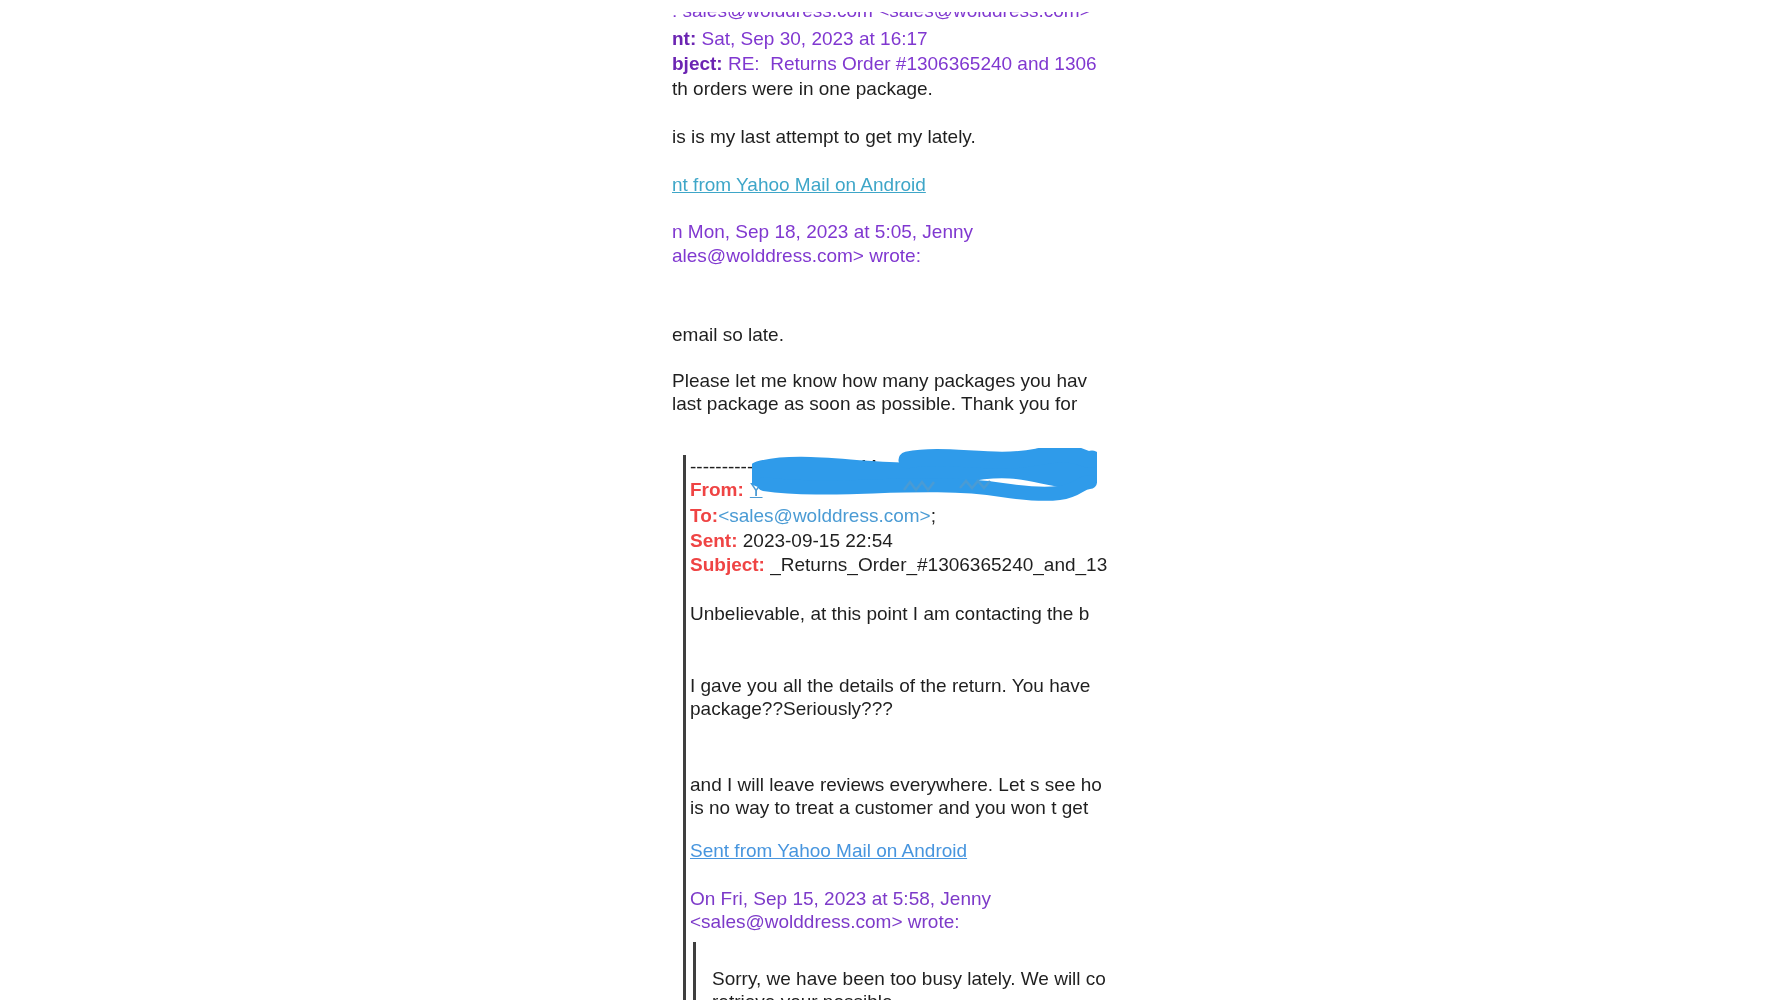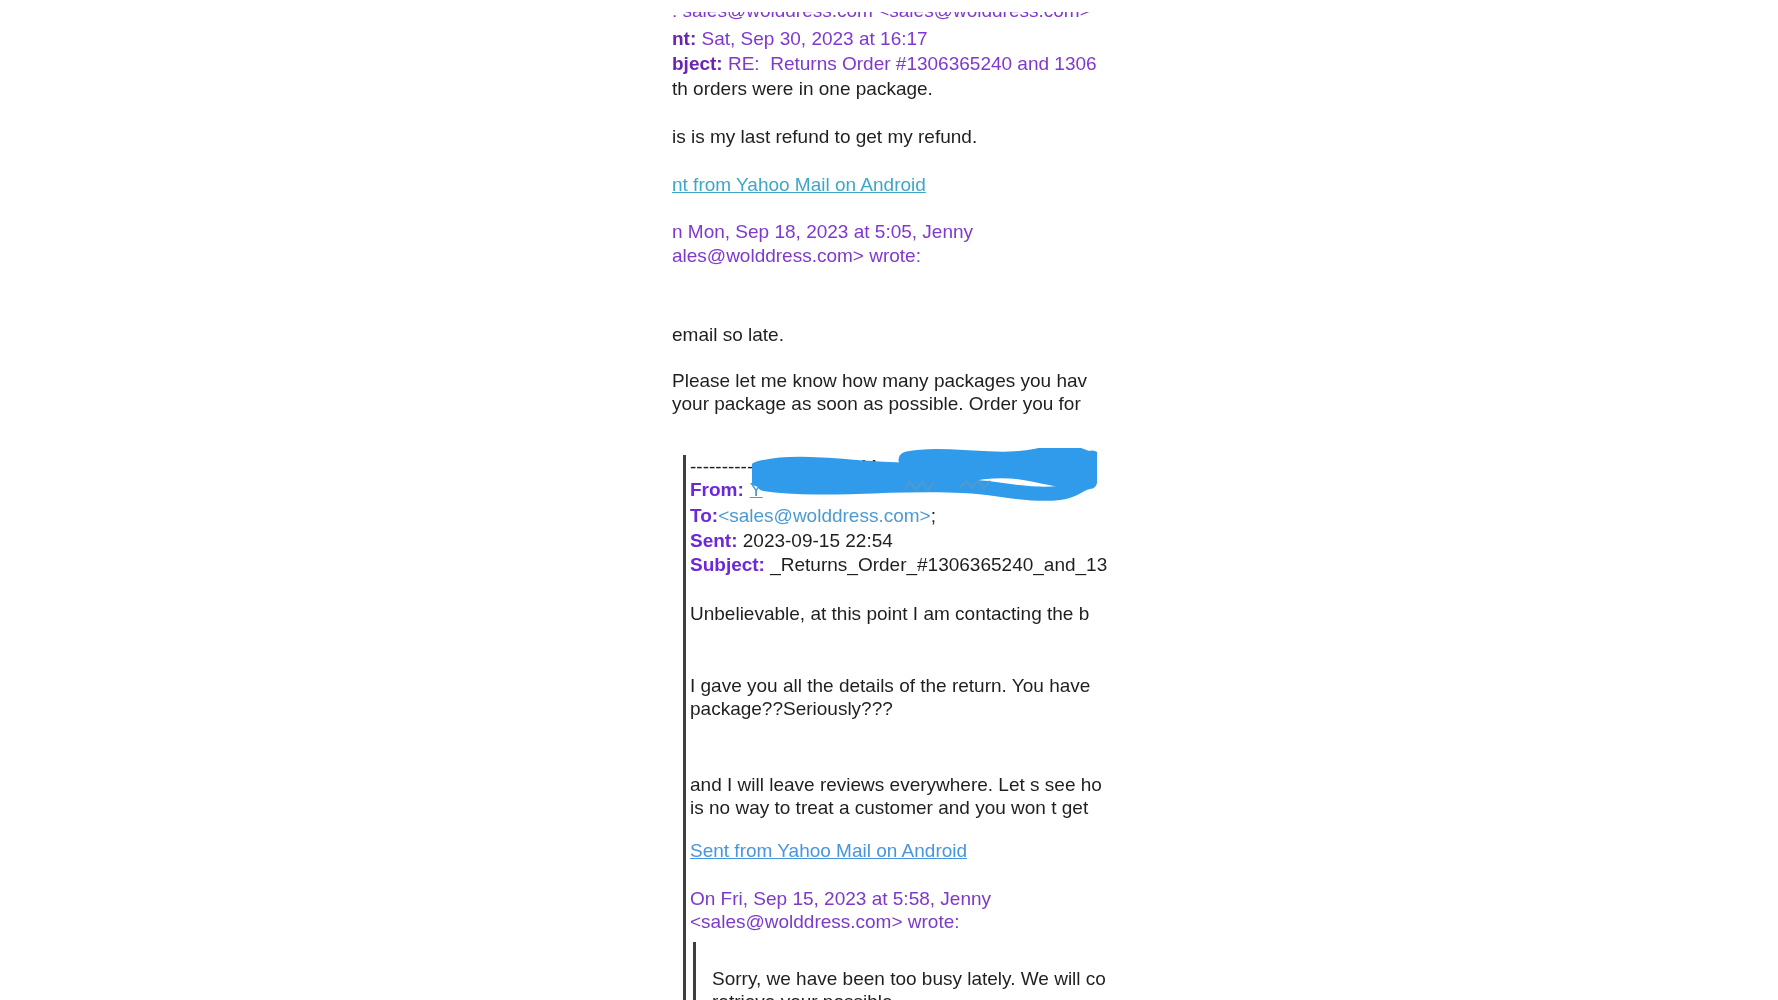--- a/index.html
+++ b/index.html
@@ -9,21 +9,21 @@
            font-size:19px;line-height:23px;color:#1f1f1f;}
   .line{position:absolute;left:0;white-space:pre;}
   .purple{color:#7d3ac9;}
   .plabel{font-weight:bold;color:#6b24b2;}
   .pval{color:#8038d0;}
   .link-teal{color:#3ea6c8;text-decoration:underline;cursor:pointer;}
   .link-blue{color:#4795de;text-decoration:underline;cursor:pointer;}
   .maillink{color:#4a9bd4;cursor:pointer;}
   .mailunder{color:#4a9bd4;text-decoration:underline;cursor:pointer;margin-left:6px;}
   .ml6{}
-  .blabel{font-weight:bold;color:#6d28d9;}
+  .blabel{font-weight:bold;color:#ef4444;}
   .quote{position:absolute;top:443px;left:11px;right:0;bottom:0;
          border-left:3px solid #3f3f3f;}
   .qline{position:absolute;left:4px;white-space:pre;}
   .nested{position:absolute;top:487px;left:7px;right:0;bottom:0;
           border-left:3px solid #3f3f3f;padding-left:16px;padding-top:25px;box-sizing:border-box;}
   .nrow{white-space:pre;}
   .scribble{position:absolute;left:752px;top:448px;}
 </style>
 </head>
 <body>
@@ -32,31 +32,31 @@
   <div class="content">
 
     <div class="line pval" style="top:-13px"><span>: sales@wolddress.com &lt;sales@wolddress.com&gt;</span></div>
 
     <div class="line" style="top:15px"><span class="plabel">nt:</span><span class="pval"> Sat, Sep 30, 2023 at 16:17</span></div>
 
     <div class="line" style="top:40px"><span class="plabel">bject:</span><span class="pval"> RE:  Returns Order #1306365240 and 1306</span></div>
 
     <div class="line" style="top:65px"><span>th orders were in one package.</span></div>
 
-    <div class="line" style="top:113px"><span>is is my last refund to get my refund.</span></div>
+    <div class="line" style="top:113px"><span>is is my last attempt to get my lately.</span></div>
 
     <div class="line" style="top:161px"><span class="link-teal">nt from Yahoo Mail on Android</span></div>
 
     <div class="line pval" style="top:208px"><span>n Mon, Sep 18, 2023 at 5:05, Jenny</span></div>
     <div class="line pval" style="top:232px"><span>ales@wolddress.com&gt; wrote:</span></div>
 
     <div class="line" style="top:311px"><span>email so late.</span></div>
 
     <div class="line" style="top:357px"><span>Please let me know how many packages you hav</span></div>
-    <div class="line" style="top:380px"><span>your package as soon as possible. Order you for</span></div>
+    <div class="line" style="top:380px"><span>last package as soon as possible. Thank you for</span></div>
 
     <div class="quote">
       <div class="qline" style="top:0"><span>--------------- Original Message ----------------------</span></div>
 
       <div class="qline" style="top:23px"><span class="blabel">From:</span><span class="mailunder">Y</span></div>
 
       <div class="qline" style="top:49px"><span class="blabel">To:</span><span class="maillink ml6">&lt;sales@wolddress.com&gt;</span><span>;</span></div>
 
       <div class="qline" style="top:74px"><span class="blabel">Sent:</span><span> 2023-09-15 22:54</span></div>
 

